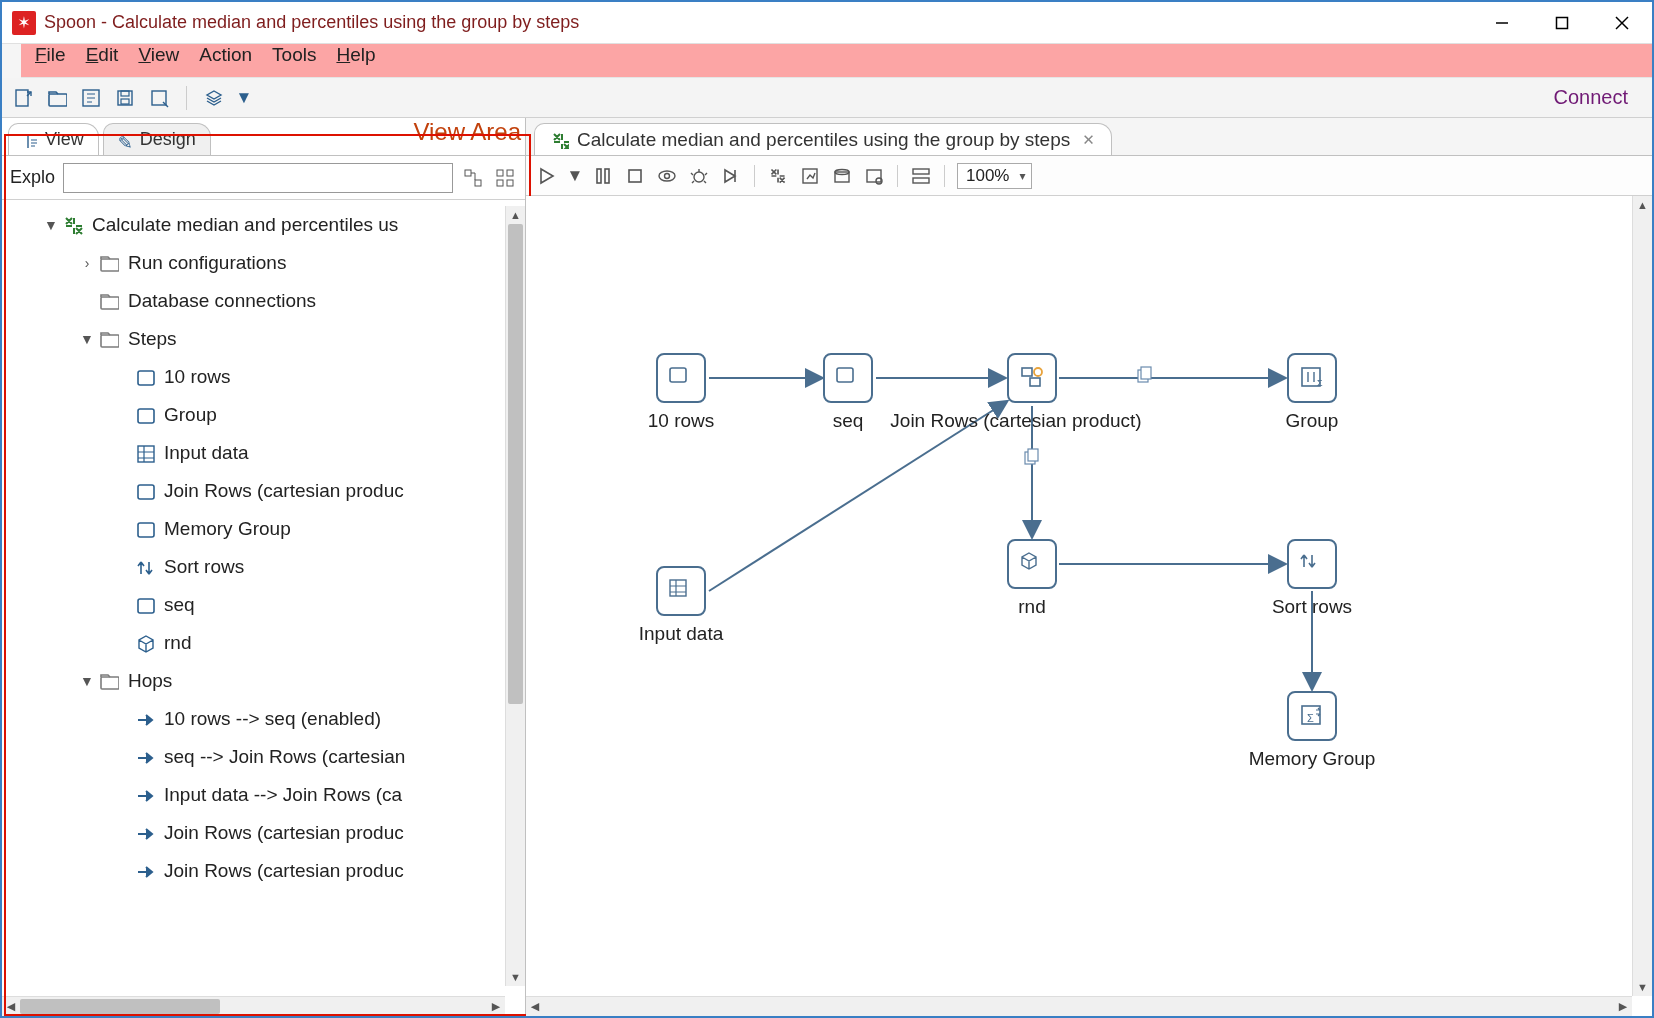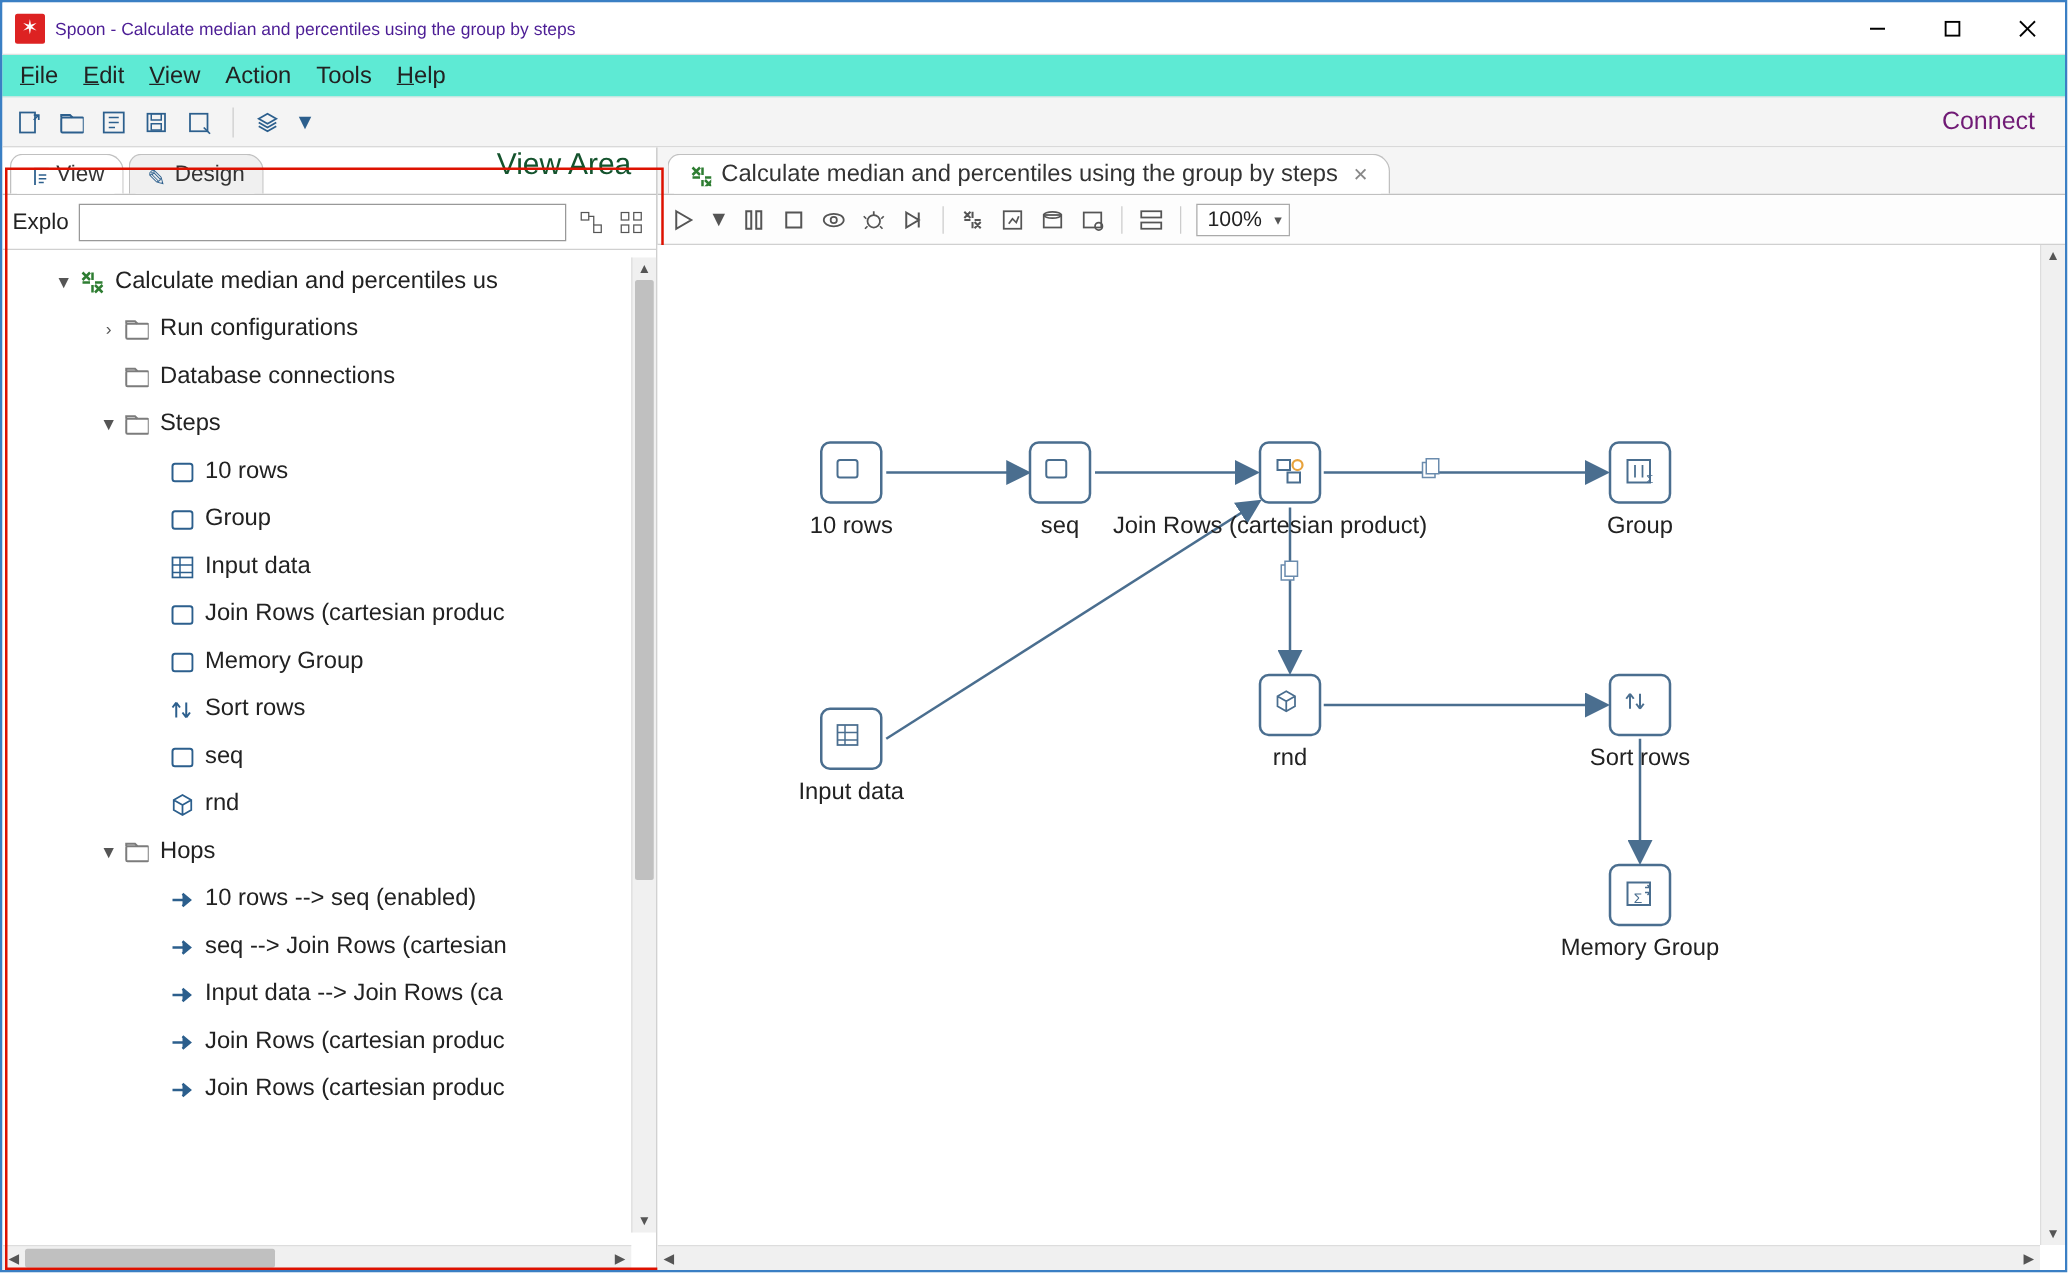--- a/index.html
+++ b/index.html
@@ -3,41 +3,41 @@
 <meta charset="utf-8">
 <style>
 * { box-sizing: border-box; margin: 0; padding: 0; font-family: "Segoe UI", Tahoma, sans-serif; }
 html, body { height: 100%; }
 body { background: #fff; color: #222; font-size: 17px; }
 
 .app { width: 1654px; height: 1018px; border: 2px solid #3a7fc4; display: flex; flex-direction: column; background: #f5f5f5; }
 
 .titlebar { height: 42px; display: flex; align-items: center; background: #fff; border-bottom: 1px solid #e0e0e0; }
 .titlebar .app-icon { width: 24px; height: 24px; background: #d22; margin: 0 8px 0 10px; display: flex; align-items: center; justify-content: center; color: #fff; font-size: 16px; line-height: 1; border-radius: 2px; }
-.titlebar .title-text { flex: 1; color: #4c1d95; font-size: 14px; }
+.titlebar .title-text { flex: 1; color: #7f1d1d; font-size: 18px; }
 .titlebar .winbtns { display: flex; height: 100%; }
 .titlebar .winbtn { width: 60px; display: flex; align-items: center; justify-content: center; font-size: 16px; color: #000; }
 .titlebar .winbtn svg { display: block; }
 
-.menubar { height: 34px; display: flex; align-items: center; gap: 20px; padding: 0 14px; background: #5eead4; border-bottom: 1px solid #e5e5e5; font-size: 19px; }
+.menubar { height: 34px; display: flex; gap: 20px; padding: 0 14px; background: #fca5a5; border-bottom: 1px solid #e5e5e5; font-size: 19px; margin-left: 19px; }
 .menubar .menu-item { }
 .menubar .mn { text-decoration: underline; }
 
 .toolbar { height: 40px; display: flex; align-items: center; padding: 0 10px; gap: 12px; background: #f4f4f4; border-bottom: 1px solid #d0d0d0; }
 .toolbar .tb-icon { width: 22px; height: 22px; color: #2c5f8d; display: flex; align-items: center; justify-content: center; }
 .toolbar .tb-icon svg { display: block; }
 .toolbar .sep { width: 1px; height: 24px; background: #ccc; margin: 0 4px; }
 .toolbar .spacer { flex: 1; }
 .toolbar .connect { font-size: 20px; color: #701a75; padding: 0 14px; }
 
 .workarea { flex: 1; display: flex; min-height: 0; position: relative; }
 
 .sidebar { width: 524px; display: flex; flex-direction: column; border-right: 1px solid #c0c0c0; background: #fff; position: relative; }
 .sidebar-overlay { position: absolute; left: 2px; right: -6px; top: 16px; bottom: 0; border: 2px solid #d10; pointer-events: none; }
-.sidebar-label { position: absolute; right: 20px; top: 0px; color: #14532d; font-size: 24px; font-weight: 500; pointer-events: none; }
+.sidebar-label { position: absolute; right: 4px; top: 0px; color: #c2410c; font-size: 24px; font-weight: 500; pointer-events: none; }
 .sidebar-tabs { height: 38px; display: flex; align-items: flex-end; border-bottom: 1px solid #c0c0c0; padding-left: 6px; gap: 4px; position: relative; }
 .sidebar-tab { height: 32px; display: flex; align-items: center; gap: 6px; padding: 0 14px; border: 1px solid #c0c0c0; border-bottom: none; border-radius: 10px 14px 0 0; background: #fff; font-size: 18px; color: #333; }
 .sidebar-tab.inactive { background: #f0f0f0; }
 .sidebar-tab .tab-icon { width: 16px; height: 16px; color: #2c5f8d; }
 .search-row { height: 44px; display: flex; align-items: center; gap: 8px; padding: 6px 8px; border-bottom: 1px solid #d0d0d0; }
 .search-row .label { font-size: 18px; color: #222; }
 .search-row input { flex: 1; height: 30px; border: 1px solid #999; padding: 0 6px; font-size: 16px; background: #fff; }
 .search-row .mini-btn { width: 24px; height: 24px; color: #555; display: flex; align-items: center; justify-content: center; }
 
 .tree { flex: 1; overflow: hidden; position: relative; padding: 6px 0 0 0; }

